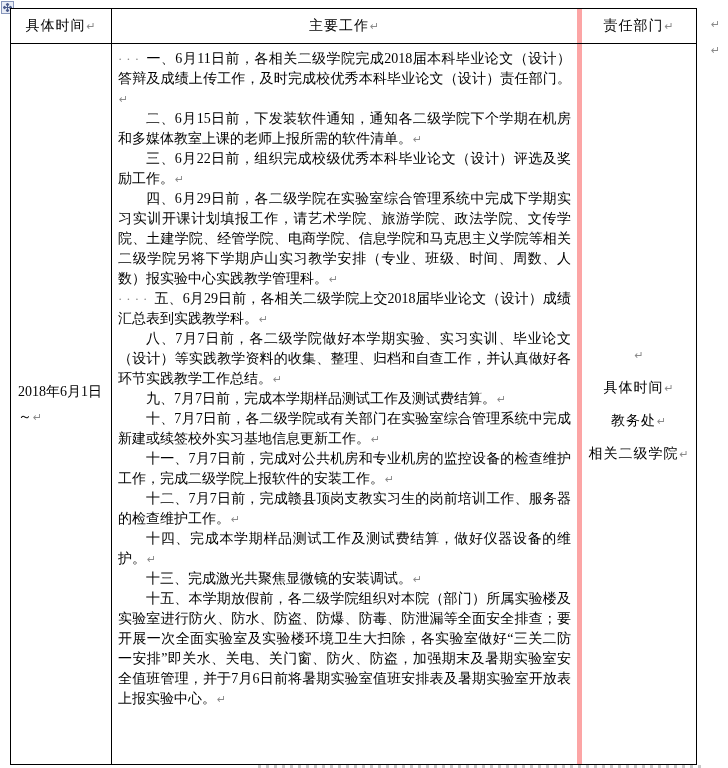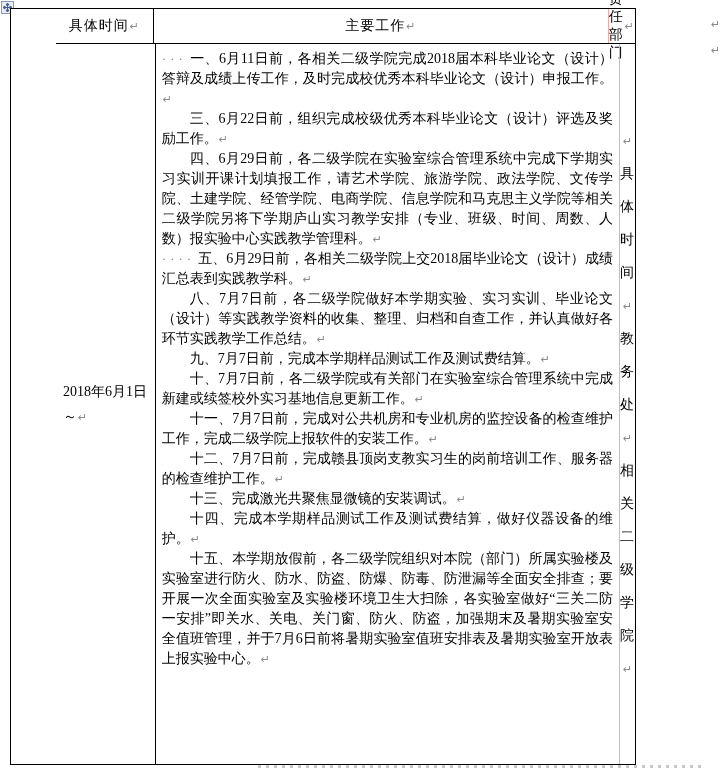--- a/index.html
+++ b/index.html
@@ -9,28 +9,28 @@
     font-family:"Liberation Serif","DejaVu Serif",serif;
   }
   
   .handle{
     position:absolute;left:1px;top:1px;width:13px;height:13px;
     background:#e9edf6;border:1px solid #8796bb;box-sizing:border-box;
     display:flex;align-items:center;justify-content:center;cursor:move;
   }
   
   .tbl{
-    position:absolute;left:10px;top:8px;width:626px;
-    border:1px solid #000;box-sizing:border-box;background:#fff;padding-left:45px;
+    position:absolute;left:10px;top:8px;width:687px;
+    border:1px solid #000;box-sizing:border-box;background:#fff;
   }
   .row{display:flex;}
   .hdr{height:34px;border-bottom:1px solid #000;}
   .cell{box-sizing:border-box;}
   .c1{width:101px;border-right:1px solid #000;}
-  .c2{width:470px;border-right:1px solid #fca5a5;}
+  .c2{width:470px;border-right:5px solid #fca5a5;}
   .c3{flex:1;}
   .hcell{display:flex;align-items:center;justify-content:center;font-size:14px;letter-spacing:1px;}
   .bodyrow{height:720px;}
   .b1{display:flex;flex-direction:column;justify-content:center;padding-left:7px;}
   .b1 .tpara{margin:0;width:90px;font-size:14px;line-height:25px;text-align:left;}
   .b2{padding:5px 6px 0 6px;overflow:hidden;}
   .para{margin:0;font-size:14px;line-height:20px;text-align:justify;text-indent:2em;word-break:break-all;}
   .para.noindent{text-indent:0;}
   .dots{color:#8a8a8a;letter-spacing:4px;margin-right:3px;font-size:13px;}
   .pmark{
@@ -83,31 +83,32 @@
       <span>责任部门</span>
       <span class="pmark">↵</span>
     </div>
   </div>
 
   <div class="row bodyrow">
     <div class="cell c1 b1">
         <p class="tpara"><span>2018年6月1日～</span><span class="pmark">↵</span></p>
       </div>
     <div class="cell c2 b2">
-        <p class="para noindent"><span class="dots">···</span><span>一、6月11日前，各相关二级学院完成2018届本科毕业论文（设计）答辩及成绩上传工作，及时完成校优秀本科毕业论文（设计）申报工作。</span><span class="pmark">↵</span></p>
+        <p class="para noindent"><span class="dots">···</span><span>一、6月11日前，各相关二级学院完成2018届本科毕业论文（设计）答辩及成绩上传工作，及时完成校优秀本科毕业论文（设计）责任部门。</span><span class="pmark">↵</span></p>
+        <p class="para"><span>二、6月15日前，下发装软件通知，通知各二级学院下个学期在机房和多媒体教室上课的老师上报所需的软件清单。</span><span class="pmark">↵</span></p>
         <p class="para"><span>三、6月22日前，组织完成校级优秀本科毕业论文（设计）评选及奖励工作。</span><span class="pmark">↵</span></p>
         <p class="para"><span>四、6月29日前，各二级学院在实验室综合管理系统中完成下学期实习实训开课计划填报工作，请艺术学院、旅游学院、政法学院、文传学院、土建学院、经管学院、电商学院、信息学院和马克思主义学院等相关二级学院另将下学期庐山实习教学安排（专业、班级、时间、周数、人数）报实验中心实践教学管理科。</span><span class="pmark">↵</span></p>
         <p class="para noindent"><span class="dots">····</span><span>五、6月29日前，各相关二级学院上交2018届毕业论文（设计）成绩汇总表到实践教学科。</span><span class="pmark">↵</span></p>
         <p class="para"><span>八、7月7日前，各二级学院做好本学期实验、实习实训、毕业论文（设计）等实践教学资料的收集、整理、归档和自查工作，并认真做好各环节实践教学工作总结。</span><span class="pmark">↵</span></p>
         <p class="para"><span>九、7月7日前，完成本学期样品测试工作及测试费结算。</span><span class="pmark">↵</span></p>
         <p class="para"><span>十、7月7日前，各二级学院或有关部门在实验室综合管理系统中完成新建或续签校外实习基地信息更新工作。</span><span class="pmark">↵</span></p>
         <p class="para"><span>十一、7月7日前，完成对公共机房和专业机房的监控设备的检查维护工作，完成二级学院上报软件的安装工作。</span><span class="pmark">↵</span></p>
         <p class="para"><span>十二、7月7日前，完成赣县顶岗支教实习生的岗前培训工作、服务器的检查维护工作。</span><span class="pmark">↵</span></p>
+        <p class="para"><span>十四、完成本学期样品测试工作及测试费结算，做好仪器设备的维护。</span><span class="pmark">↵</span></p>
         <p class="para"><span>十三、完成激光共聚焦显微镜的安装调试。</span><span class="pmark">↵</span></p>
-        <p class="para"><span>十四、完成本学期样品测试工作及测试费结算，做好仪器设备的维护。</span><span class="pmark">↵</span></p>
         <p class="para"><span>十五、本学期放假前，各二级学院组织对本院（部门）所属实验楼及实验室进行防火、防水、防盗、防爆、防毒、防泄漏等全面安全排查；要开展一次全面实验室及实验楼环境卫生大扫除，各实验室做好“三关二防一安排”即关水、关电、关门窗、防火、防盗，加强期末及暑期实验室安全值班管理，并于7月6日前将暑期实验室值班安排表及暑期实验室开放表上报实验中心。</span><span class="pmark">↵</span></p>
       </div>
     <div class="cell c3 b3">
         <p class="dpara"><span class="pmark">↵</span></p>
         <p class="dpara"><span>具体时间</span><span class="pmark">↵</span></p>
         <p class="dpara"><span>教务处</span><span class="pmark">↵</span></p>
         <p class="dpara"><span>相关二级学院</span><span class="pmark">↵</span></p>
       </div>
   </div>
 </div>

